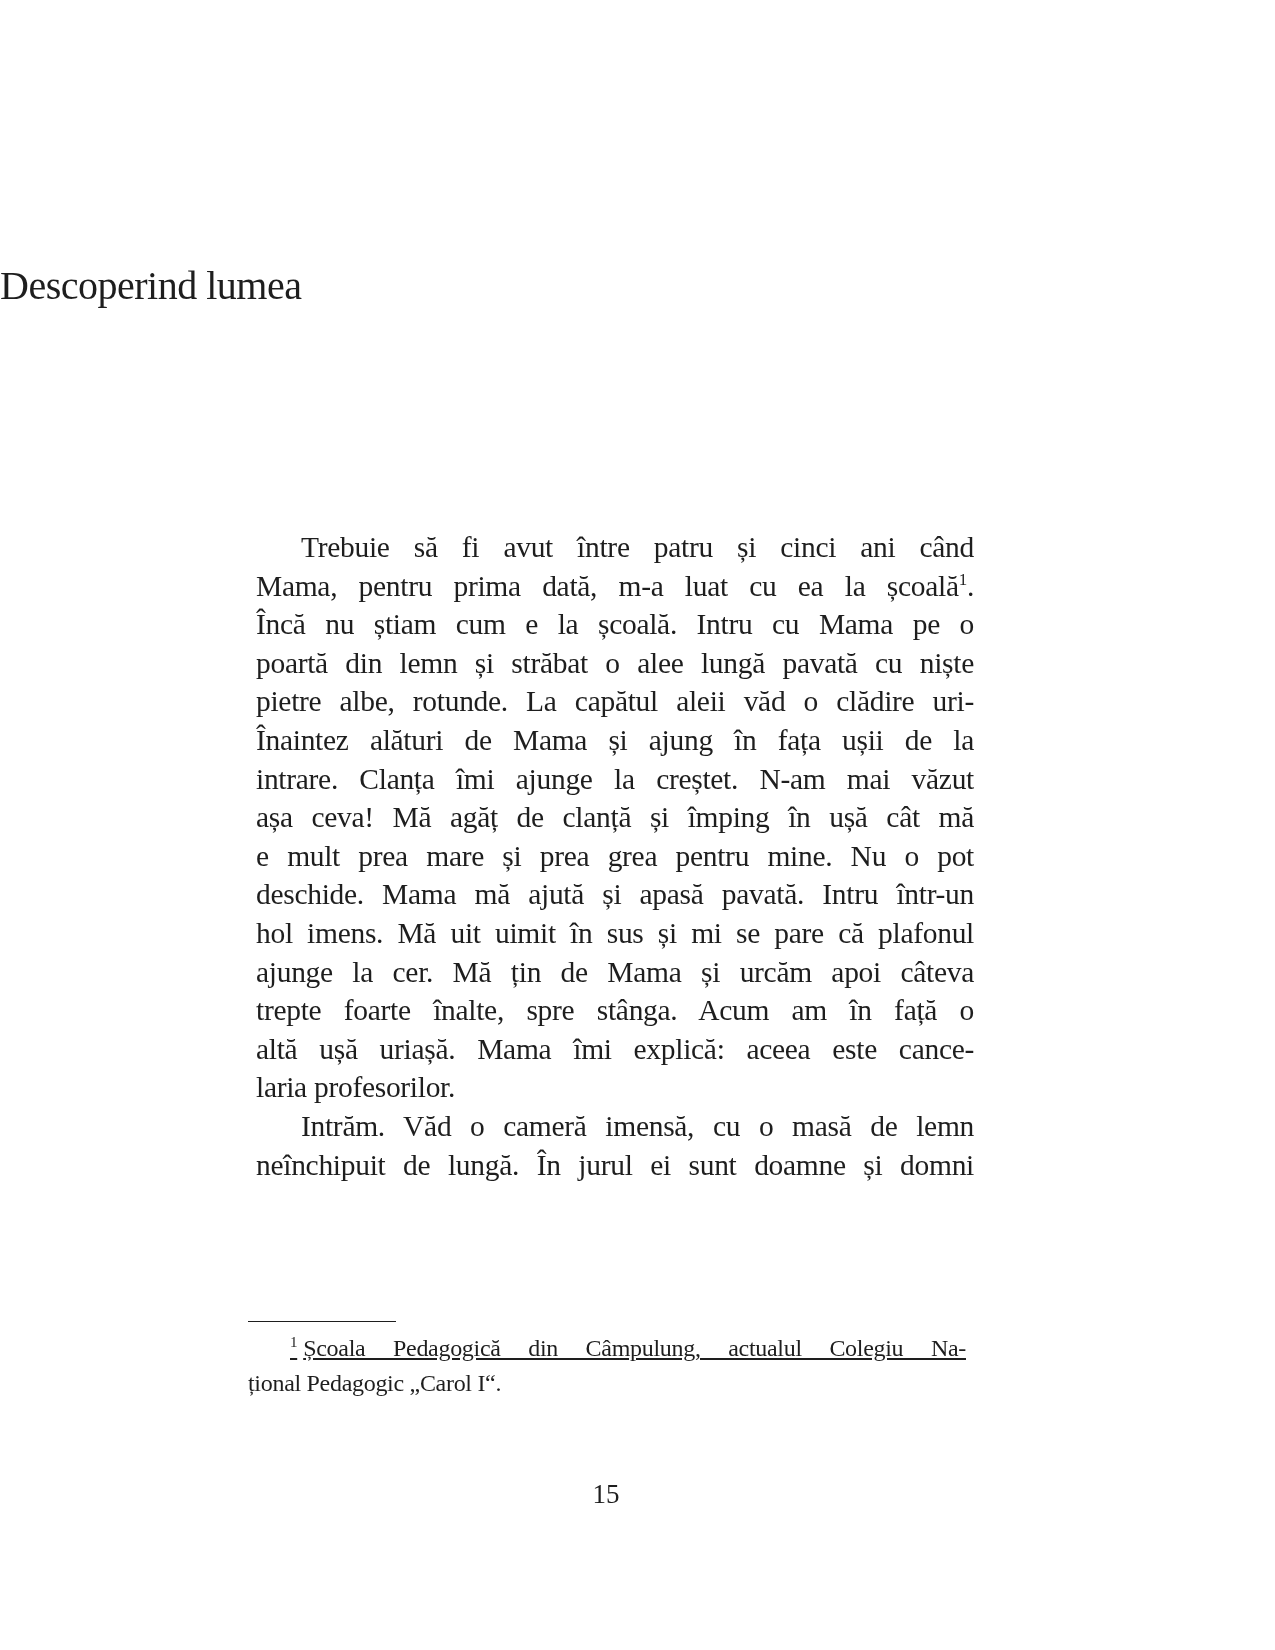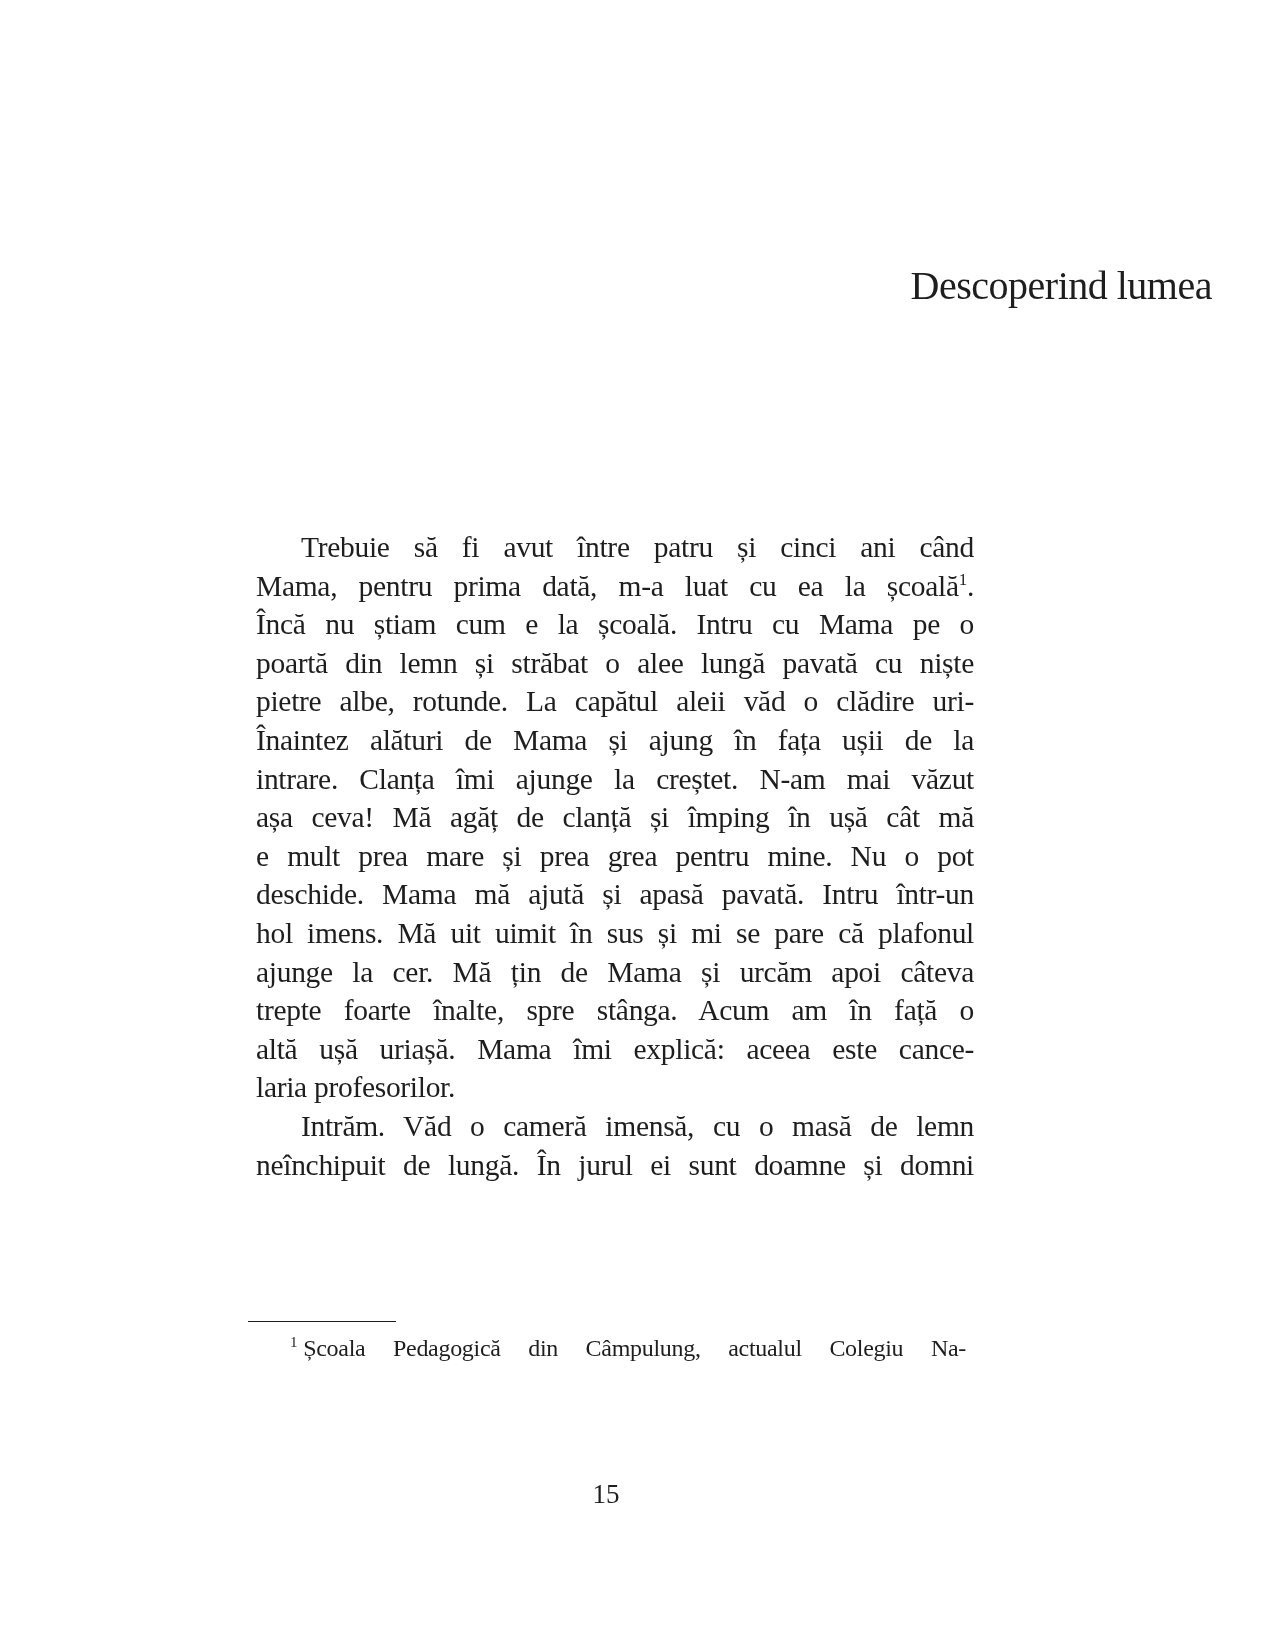--- a/index.html
+++ b/index.html
@@ -3,21 +3,21 @@
 <meta charset="utf-8">
 <style>
   html, body { margin: 0; padding: 0; background: #ffffff; }
   body {
     width: 1275px; height: 1650px; position: relative; overflow: hidden;
     font-family: "Liberation Serif", "DejaVu Serif", serif;
     color: #1e1e1e;
   }
   .title {
     position: absolute; left: 0; width: 1212px; top: 262px;
-    text-align: right; font-size: 40px; line-height: 48px;
+    text-align: left; font-size: 40px; line-height: 48px;
     letter-spacing: -0.5px; margin: 0; font-weight: normal;
   }
   .body-text {
     position: absolute; left: 256px; width: 718px; top: 528px;
     font-size: 29.5px; line-height: 38.6px;
     letter-spacing: -0.3px;
   }
   .line {
     display: block; white-space: nowrap; height: 38.6px;
     text-align: justify; text-align-last: justify;
@@ -27,21 +27,21 @@
   sup.fnref { font-size: 17px; vertical-align: 11px; line-height: 0; }
   .fn-rule {
     position: absolute; left: 248px; top: 1321px; width: 148px; height: 0;
     border-top: 1.5px solid #1e1e1e;
   }
   .footnote {
     position: absolute; left: 248px; width: 718px; top: 1331px;
     font-size: 24px; line-height: 35px; letter-spacing: -0.3px;
   }
   .footnote .line { height: 35px; }
-  .footnote .line.indent { padding-left: 42px; }
+  .footnote .line.indent { padding-left: 42px; text-decoration: underline; }
   .fnmark { font-size: 15px; vertical-align: 9px; line-height: 0; margin-right: 6px; }
   .page-number {
     position: absolute; left: 0; width: 1212px; top: 1478px;
     text-align: center; font-size: 27px; line-height: 32px;
   }
 </style>
 </head>
 <body>
 
 <h1 class="title">Descoperind lumea</h1>
@@ -67,15 +67,16 @@
   <div>
     <span class="line indent">Intrăm. Văd o cameră imensă, cu o masă de lemn</span>
     <span class="line">neînchipuit de lungă. În jurul ei sunt doamne și domni</span>
   </div>
 </div>
 
 <div class="fn-rule"></div>
 
 <div class="footnote">
   <span class="line indent"><span class="fnmark">1</span><span>Școala Pedagogică din Câmpulung, actualul Colegiu Na-</span></span>
+  <span class="line last">țional Pedagogic „Carol I“.</span>
 </div>
 
 <div class="page-number">15</div>
 
 </body></html>

